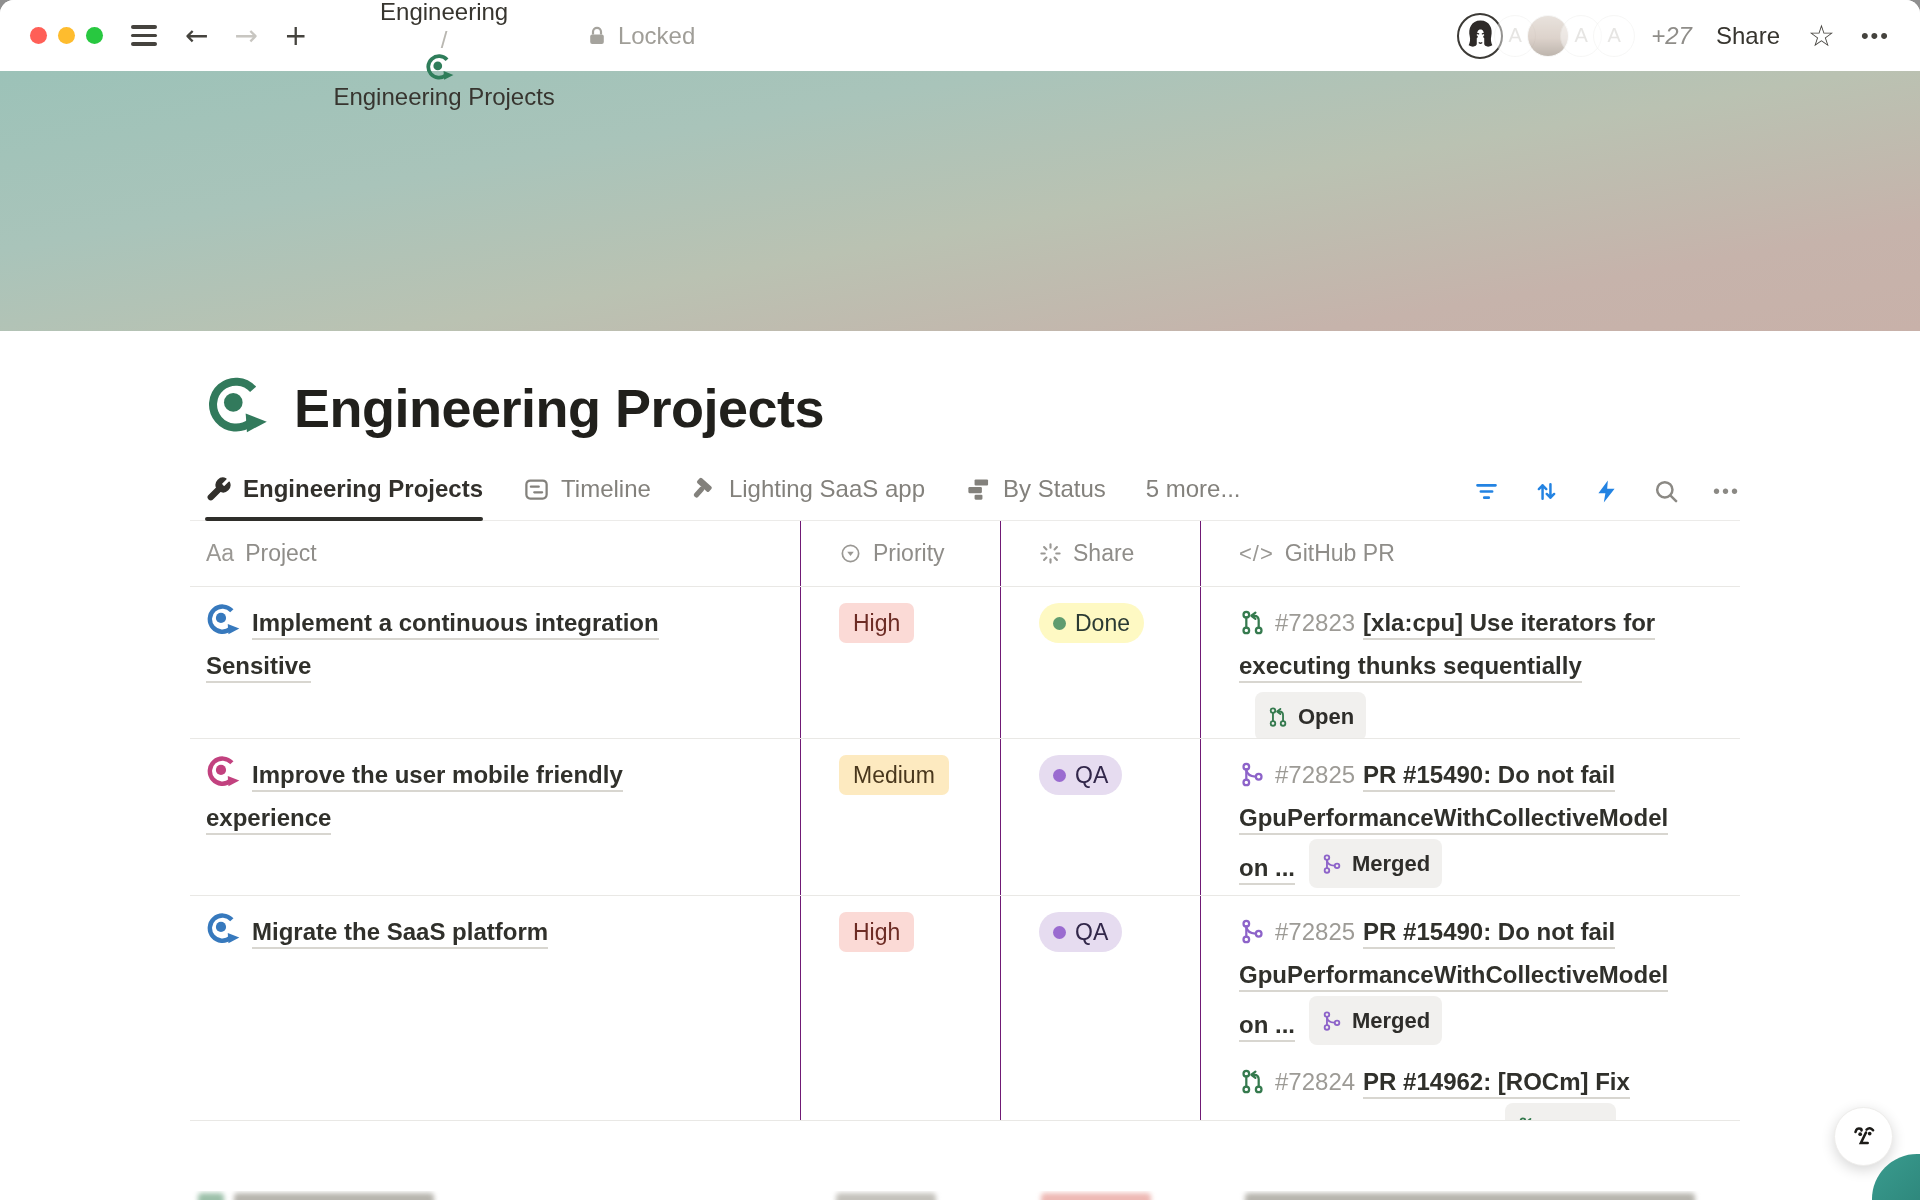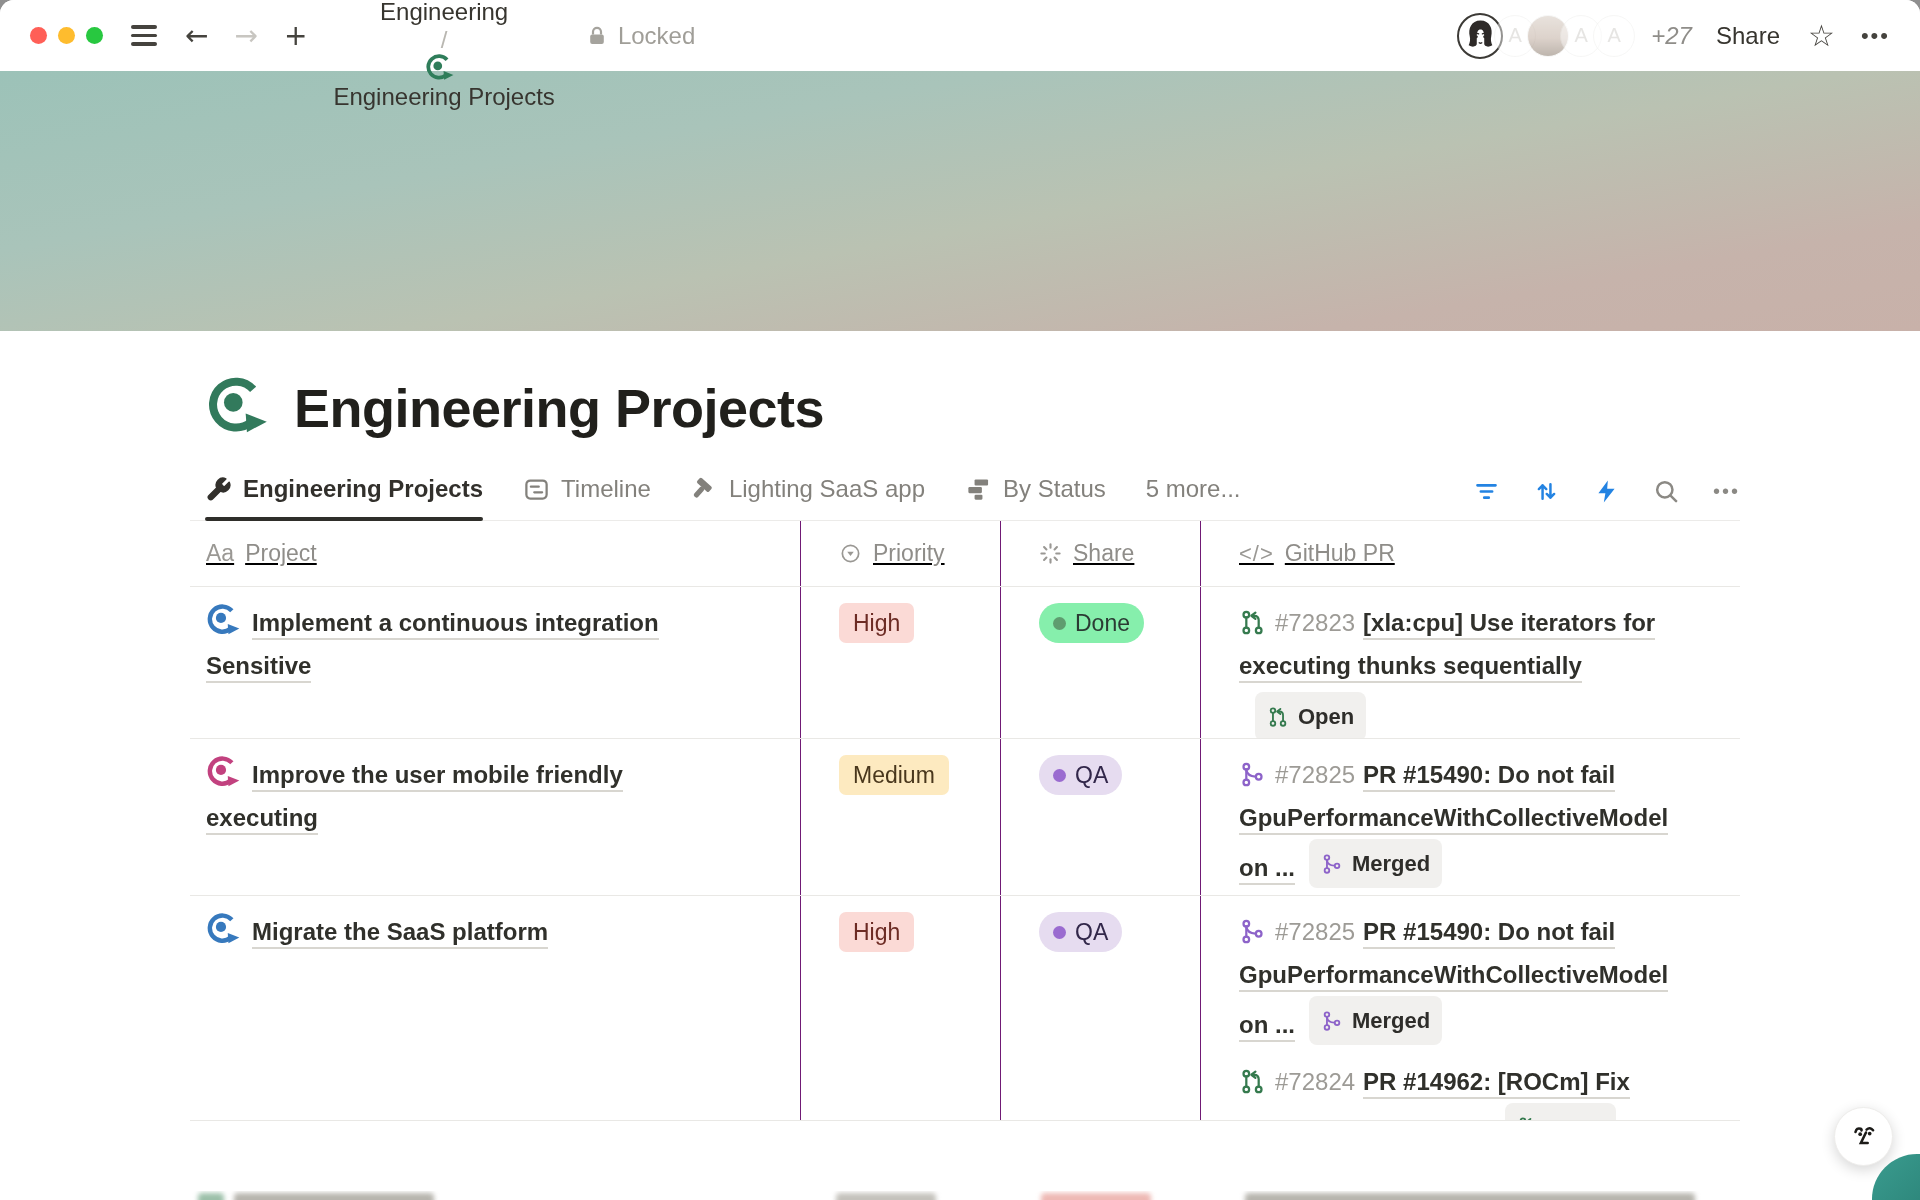--- a/index.html
+++ b/index.html
@@ -53,37 +53,37 @@
   .tab-actions { margin-left:auto; display:flex; align-items:center; gap:33px; }
   .abtn { border:none; background:none; cursor:pointer; display:inline-flex; padding:0; }
   .abtn svg { width:27px; height:27px; }
   .blue { color:#2383e2; } .gray { color:#8b8984; }
   .abtn.dots2 { color:#8b8984; font-size:20px; letter-spacing:2px; }
 
   
   .t-row { display:grid; grid-template-columns:610px 200px 200px 540px; border-bottom:1px solid #e9e8e5; overflow:hidden; }
   .t-cell { padding:14px 16px 0 16px; }
   .t-cell + .t-cell { border-left:1px solid #701a75;padding-left:38px; }
-  .t-head { height:66px;text-decoration:underline; }
+  .t-head { height:66px; }
   .t-head .t-cell { display:flex; align-items:center; gap:11px; color:#8f8d89; font-size:23px; padding-top:0; }
   .col-glyph { color:#9a9894; font-size:23px; }
   .col-glyph.code { font-size:22px; letter-spacing:1px; }
   .t-head svg { width:23px; height:23px; color:#9a9894; }
 
   .row-1 { height:152px; } .row-2 { height:157px; } .row-3 { height:225px; }
   .cell-project { padding-right:92px; font-size:24px; font-weight:600; color:#30302b; line-height:43px; }
   .proj-icon { display:inline-block; width:34px; height:34px; vertical-align:-7px; margin-right:12px; }
   .icon-blue { color:#3779bd; } .icon-magenta { color:#c2417f; }
   .ulink { border-bottom:2px solid #d8d6d0; padding-bottom:2px; cursor:pointer; }
 
   .pill { display:inline-flex; align-items:center; gap:9px; font-size:23px; height:40px; padding:0 14px; margin-top:2px; }
   .pill-red { background:#fbdad6; color:#6c2b24; border-radius:7px; }
   .pill-yellow { background:#fdeac0; color:#49371c; border-radius:7px; }
   .pill-status { border-radius:20px; color:#2b3a33; }
-  .pill-green { background:#86efac; }
+  .pill-green { background:#fef9c3; }
   .pill-purple { background:#e6dcf0; color:#32274a; }
   .dot { width:13px; height:13px; border-radius:50%; display:inline-block; }
   .dot-green { background:#5f9c6f; } .dot-purple { background:#9a6bd0; }
 
   .cell-pr { font-size:24px; font-weight:600; color:#30302b; line-height:43px; padding-right:10px; }
   .pr-entry + .pr-entry { margin-top:14px; }
   .pr-icon { display:inline-block; width:27px; height:27px; vertical-align:-5px; margin-right:9px; }
   .pr-green { color:#357a4e; } .pr-purple { color:#8d63c9; }
   .pr-num { color:#9d9b96; font-weight:400; margin-right:8px; }
   .badge { display:inline-flex; align-items:center; gap:9px; background:#f1f0ee; border-radius:8px; padding:3px 12px; font-size:22px; font-weight:600; color:#2e2d2a; cursor:pointer; }
@@ -375,21 +375,21 @@
                 </span></div>
           </div>
         </div>
       </div>
 
       <div class="t-row row-2">
         <div class="t-cell cell-project">
           <div><span class="proj-icon icon-magenta"><svg width="34" height="34">
                   <use href="#i-cycle"></use>
                 </svg></span><span class="ulink">Improve the user mobile friendly</span></div>
-          <div><span class="ulink">executing</span></div>
+          <div><span class="ulink">experience</span></div>
         </div>
         <div class="t-cell">
           <span class="pill pill-yellow">Medium</span>
         </div>
         <div class="t-cell">
           <span class="pill pill-status pill-purple">
               <i class="dot dot-purple"></i>
               <span>QA</span>
             </span>
         </div>

